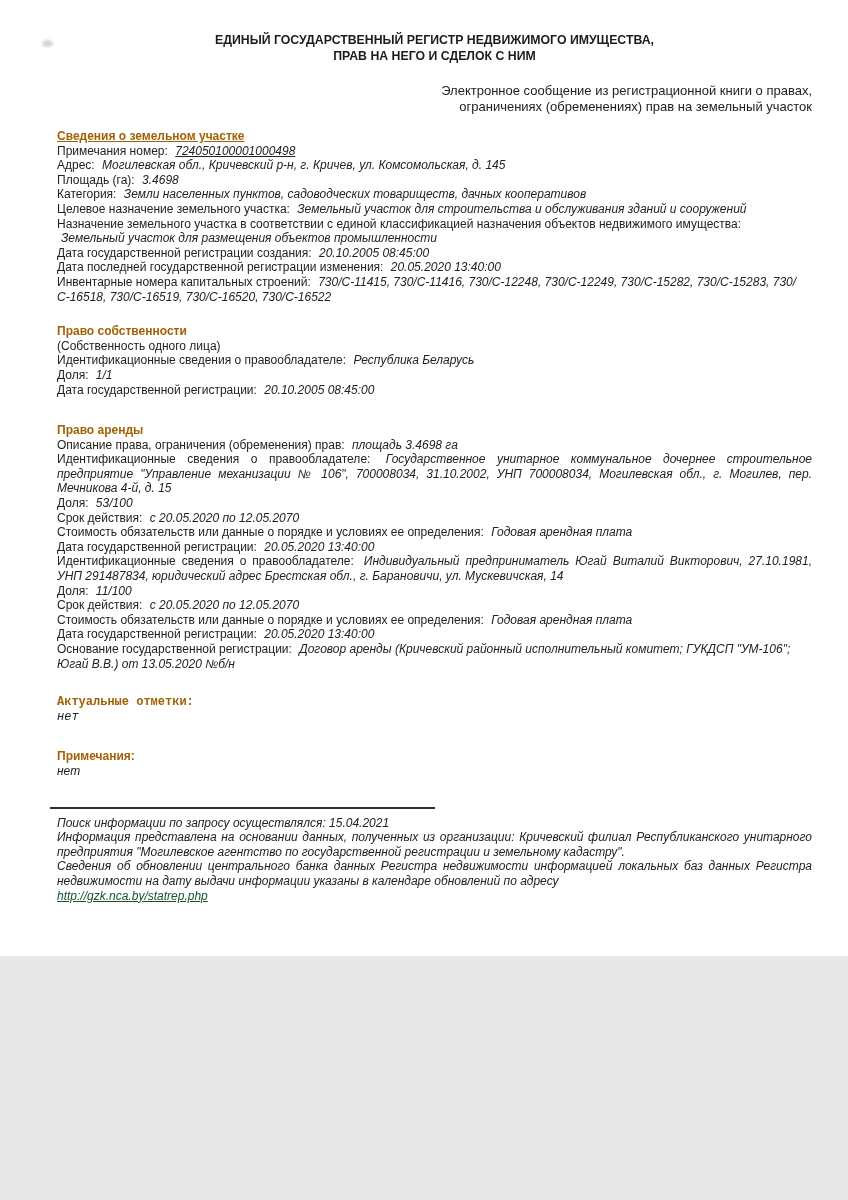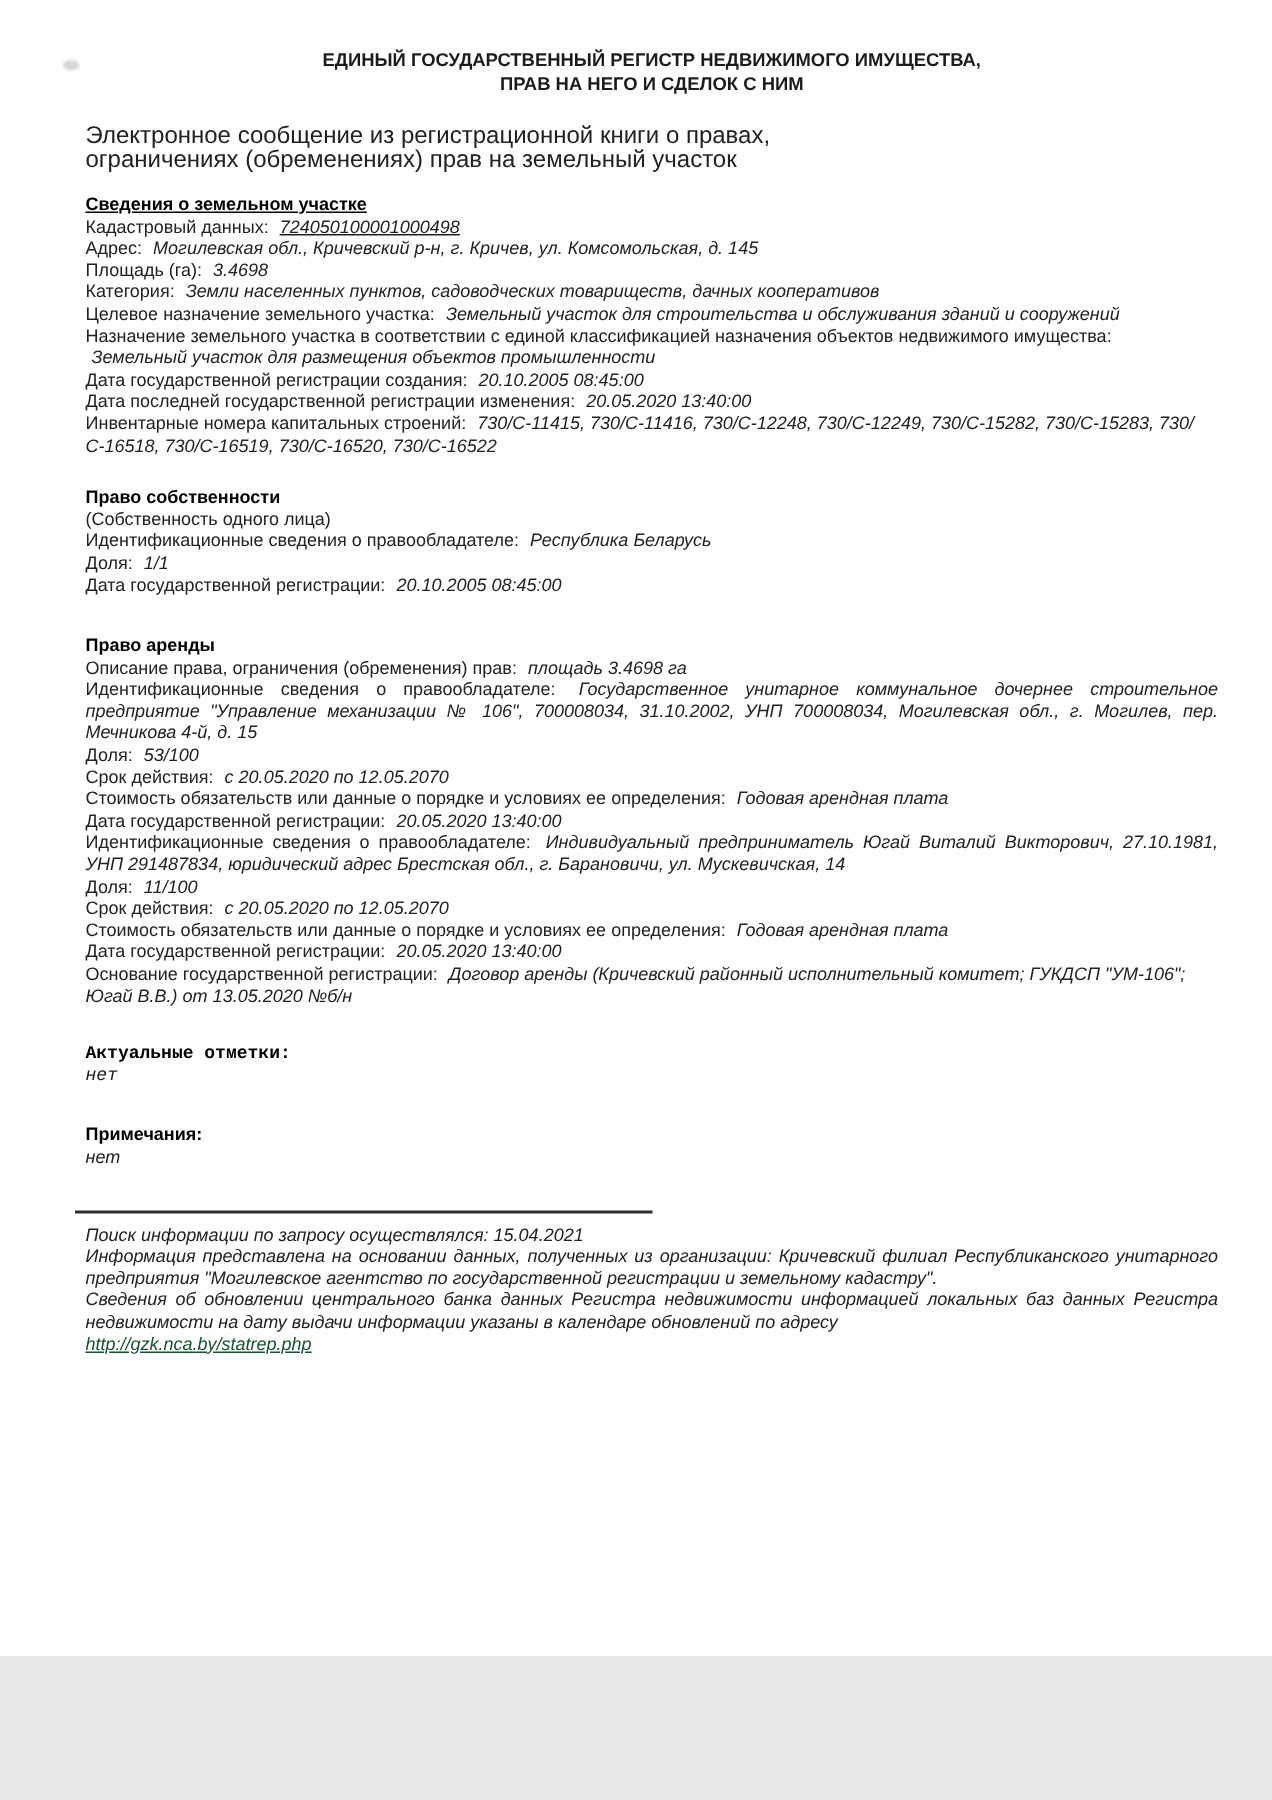--- a/index.html
+++ b/index.html
@@ -1,34 +1,34 @@
 <!DOCTYPE html>
 <html><head>
 <meta charset="utf-8">
 <style>
   html,body{margin:0;padding:0;background:#e8e8e8;}
   .page{
     position:relative;
-    width:848px;height:1104px;
+    width:848px;height:956px;
     background:#ffffff;
     font-family:"Liberation Sans","DejaVu Sans",sans-serif;
     font-size:12px;color:#222222;
     overflow:hidden;
     margin:0 auto;
   }
   .content{position:absolute;left:57px;top:0;width:755px;}
   p{margin:0;}
   .doc-title{margin-top:33px;text-align:center;font-weight:bold;font-size:12.3px;line-height:15.5px;color:#1c1c1c;}
-  .doc-subtitle{margin-top:19px;text-align:left;font-size:16px;line-height:15.5px;}
+  .doc-subtitle{margin-top:19px;text-align:right;font-size:13px;line-height:15.5px;}
   .row{line-height:14.6px;}
   .just{text-align:justify;}
   .val{font-style:italic;margin-left:4px;}
   .block{display:block;margin-left:4px;}
   .u{text-decoration:underline;}
-  .heading{font-weight:bold;color:#000000;}
+  .heading{font-weight:bold;color:#a16207;}
   .sec-land{margin-top:15px;}
   .sec-own{margin-top:20px;}
   .sec-lease{margin-top:26px;}
   .sec-marks{margin-top:16px;}
   .sec-notes{margin-top:25px;}
   .footer{margin-top:0;}
   .footer .row{font-style:italic;}
   .hr{height:2px;background:#2f2f2f;width:385px;margin:28px 0 7px -7px;}
   .link{color:#14532d;text-decoration:underline;cursor:pointer;}
   .smudge{
@@ -46,21 +46,21 @@
 
     <p class="doc-title">ЕДИНЫЙ ГОСУДАРСТВЕННЫЙ РЕГИСТР НЕДВИЖИМОГО ИМУЩЕСТВА,</p>
     <p class="doc-title" style="margin-top:0;">ПРАВ НА НЕГО И СДЕЛОК С НИМ</p>
 
     <p class="doc-subtitle">Электронное сообщение из регистрационной книги о правах,</p>
     <p class="doc-subtitle" style="margin-top:0;">ограничениях (обременениях) прав на земельный участок</p>
 
     <div class="sec-land">
       <p class="row heading u">Сведения о земельном участке</p>
       <p class="row">
-        <span class="lbl">Кадастровый данных:</span>
+        <span class="lbl">Примечания номер:</span>
         <span class="val u">724050100001000498</span>
       </p>
       <p class="row">
         <span class="lbl">Адрес:</span>
         <span class="val">Могилевская обл., Кричевский р-н, г. Кричев, ул. Комсомольская, д. 145</span>
       </p>
       <p class="row">
         <span class="lbl">Площадь (га):</span>
         <span class="val">3.4698</span>
       </p>

